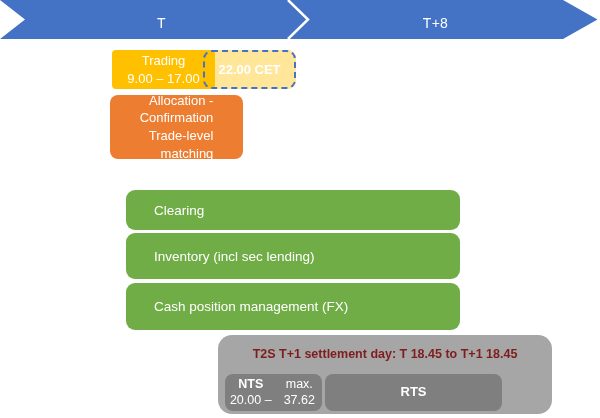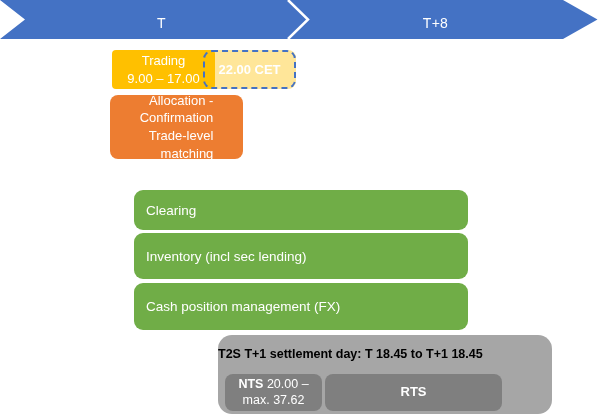--- a/index.html
+++ b/index.html
@@ -39,41 +39,41 @@
     left:110px;top:95px;width:133px;height:64px;
     background:#ED7D31;border-radius:8px;
     display:flex;align-items:center;justify-content:center;text-align:right;
     font-size:13px;line-height:1.35;white-space:pre-line;
   }
 
   
   .process-box{
     left:126px;width:334px;background:#70AD47;border-radius:9px;
     display:flex;align-items:center;
-    padding-left:12px;font-size:13.5px;margin-left:8px;
+    padding-left:28px;font-size:13.5px;
   }
   .process-clearing{top:190px;height:40px;}
   .process-inventory{top:233px;height:46px;}
   .process-cash{top:283px;height:47px;}
 
   
   .t2s-box{
     left:218px;top:335px;width:334px;height:79px;
     background:#A6A6A6;border-radius:14px;
   }
   .t2s-title{
     position:absolute;left:0;top:12px;width:100%;
-    font-size:12.5px;font-weight:bold;color:#000000;
+    text-align:center;font-size:12.5px;font-weight:bold;color:#7f1d1d;
   }
   .t2s-inner{
     position:absolute;top:39px;height:37px;background:#7F7F7F;border-radius:8px;
     display:flex;align-items:center;justify-content:center;text-align:center;
     color:#fff;font-size:12.5px;line-height:1.25;
   }
-  .nts-box{left:7px;width:97px;flex-direction:column;}
+  .nts-box{left:7px;width:97px;flex-direction:row;}
   .rts-box{left:107px;width:177px;font-weight:bold;font-size:13px;}
 </style>
 </head>
 <body>
 
 <div class="stage">
 
   <svg class="banner-svg" viewBox="0 0 598 39" xmlns="http://www.w3.org/2000/svg" aria-hidden="true">
     <polygon points="0,0 563,0 597.5,19.5 563,39 0,39 25,19.5" fill="#4472C4"></polygon>
     <polyline points="288,0 308,19.5 288,39" fill="none" stroke="#ffffff" stroke-width="2.5"></polyline>

